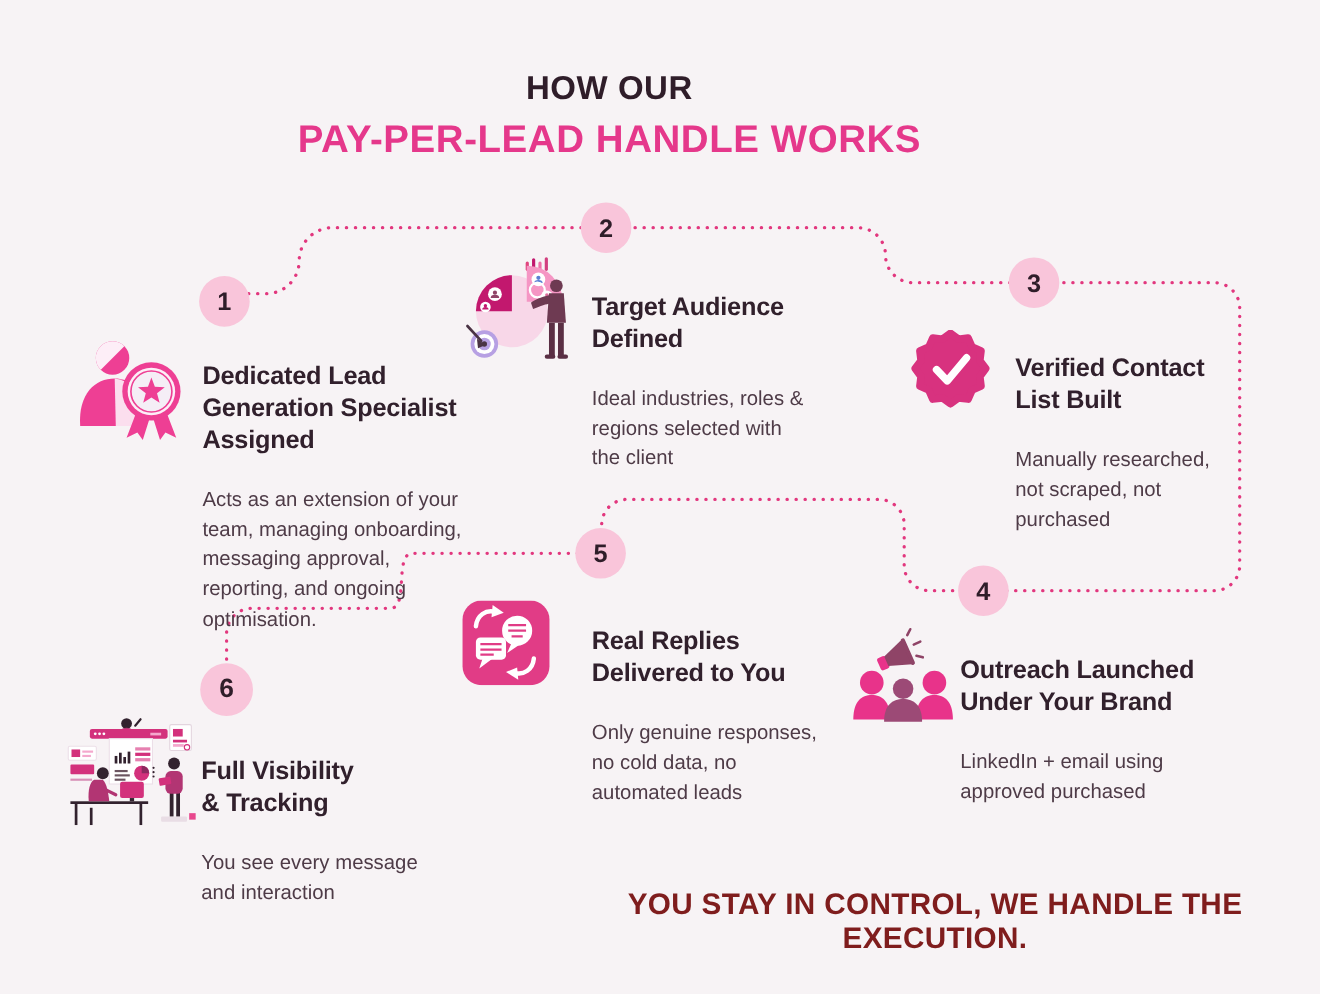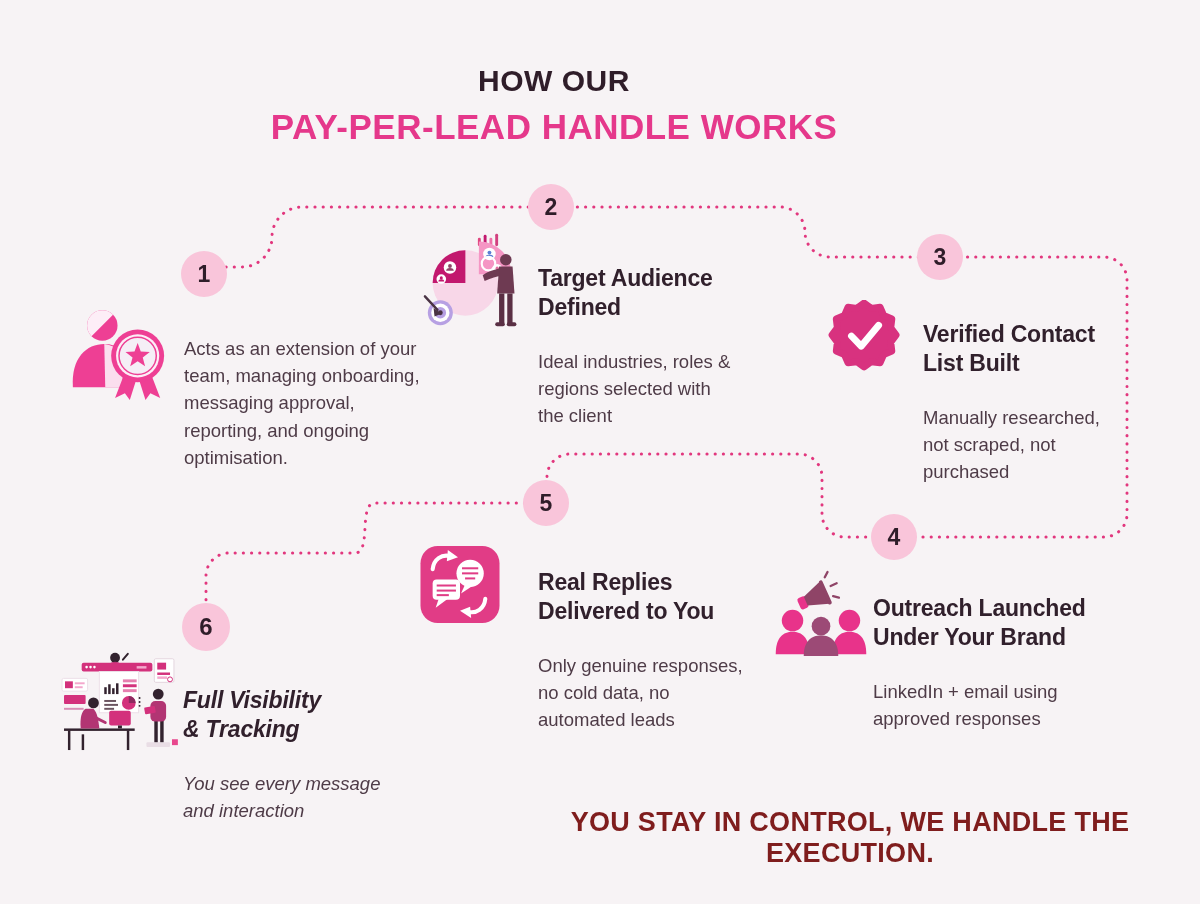--- a/index.html
+++ b/index.html
@@ -52,21 +52,21 @@
   .step-desc{
     margin-top:8px;
     font-size:18.5px;font-weight:400;color:#4e3b47;
     line-height:1.47;white-space:pre-line;
   }
   .s1{left:60px;top:297px;}   .s1 .txt{margin-left:6px;padding-top:12px;width:260px;}
   .s2{left:422px;top:228px;}  .s2 .txt{margin-left:10px;padding-top:18px;width:220px;}
   .s3{left:827px;top:300px;}  .s3 .txt{margin-left:18px;padding-top:2px;width:230px;}
   .s4{left:772px;top:568px;}  .s4 .txt{margin-left:3px;padding-top:8px;width:240px;}
   .s5{left:420px;top:546px;}  .s5 .txt{margin-left:38px;padding-top:4px;width:230px;}
-  .s6{left:56px;top:646px;font-style:italic;}   .s6 .txt{margin-left:3px;padding-top:22px;width:230px;}
+  .s6{left:56px;top:646px;}   .s6 .txt{margin-left:3px;padding-top:22px;width:230px;}
   
   .tagline{
     position:absolute;left:520px;top:807px;width:660px;text-align:center;
     font-size:27px;font-weight:800;color:#7f1d1d;letter-spacing:.3px;
   }
 </style>
 </head>
 <body>
 
 <div class="canvas">
@@ -119,20 +119,23 @@
         <rect x="-20" y="-40" width="62" height="140" transform="rotate(45 42 29)" fill="#fdeef7"></rect>
       </g>
       <path d="M63 82 L55 103 L65 98 L70 105 L76 86 Z" fill="#ee3f94"></path>
       <path d="M93 82 L101 103 L91 98 L86 105 L80 86 Z" fill="#ee3f94"></path>
       <circle cx="78" cy="60" r="27" fill="#ee3f94"></circle>
       <circle cx="78" cy="60" r="22" fill="#fdeef7"></circle>
       <circle cx="78" cy="60" r="19" fill="#f5eef6" stroke="#ee3f94" stroke-width="1.5"></circle>
       <polygon points="78,47 81.2,55.6 90.4,56 83.2,61.7 85.6,70.5 78,65.5 70.4,70.5 72.8,61.7 65.6,56 74.8,55.6" fill="#ee3f94"></polygon>
     </svg>
     <div class="txt">
+      <div class="step-title">Dedicated Lead
+Generation Specialist
+Assigned</div>
       <div class="step-desc">Acts as an extension of your
 team, managing onboarding,
 messaging approval,
 reporting, and ongoing
 optimisation.</div>
     </div>
   </div>
 
   <div class="step s2">
     <svg width="106" height="104" viewBox="0 0 110 108">
@@ -208,21 +211,21 @@
       <path d="M4 92 C4 74 12 68 22 68 C32 68 40 74 40 92 Z" fill="#e8338a"></path>
       <circle cx="83" cy="56" r="11.5" fill="#e8338a"></circle>
       <path d="M65 92 C65 74 73 68 83 68 C93 68 101 74 101 92 Z" fill="#e8338a"></path>
       <circle cx="52.5" cy="62" r="10" fill="#9c4a76"></circle>
       <path d="M34 94 C34 78 42 72 52.5 72 C63 72 71 78 71 94 Z" fill="#9c4a76"></path>
     </svg>
     <div class="txt">
       <div class="step-title">Outreach Launched
 Under Your Brand</div>
       <div class="step-desc">LinkedIn + email using
-approved responses</div>
+approved purchased</div>
     </div>
   </div>
 
   <div class="step s5">
     <svg width="80" height="77" viewBox="0 0 78 76">
       <rect x="0" y="0" width="78" height="76" rx="17" fill="#e13c86"></rect>
       <circle cx="49" cy="27" r="13.5" fill="#ffffff"></circle>
       <polygon points="44,38 40,47 52,39" fill="#ffffff"></polygon>
       <line x1="41" y1="22" x2="57" y2="22" stroke="#e13c86" stroke-width="2"></line>
       <line x1="41" y1="27" x2="57" y2="27" stroke="#e13c86" stroke-width="2"></line>

